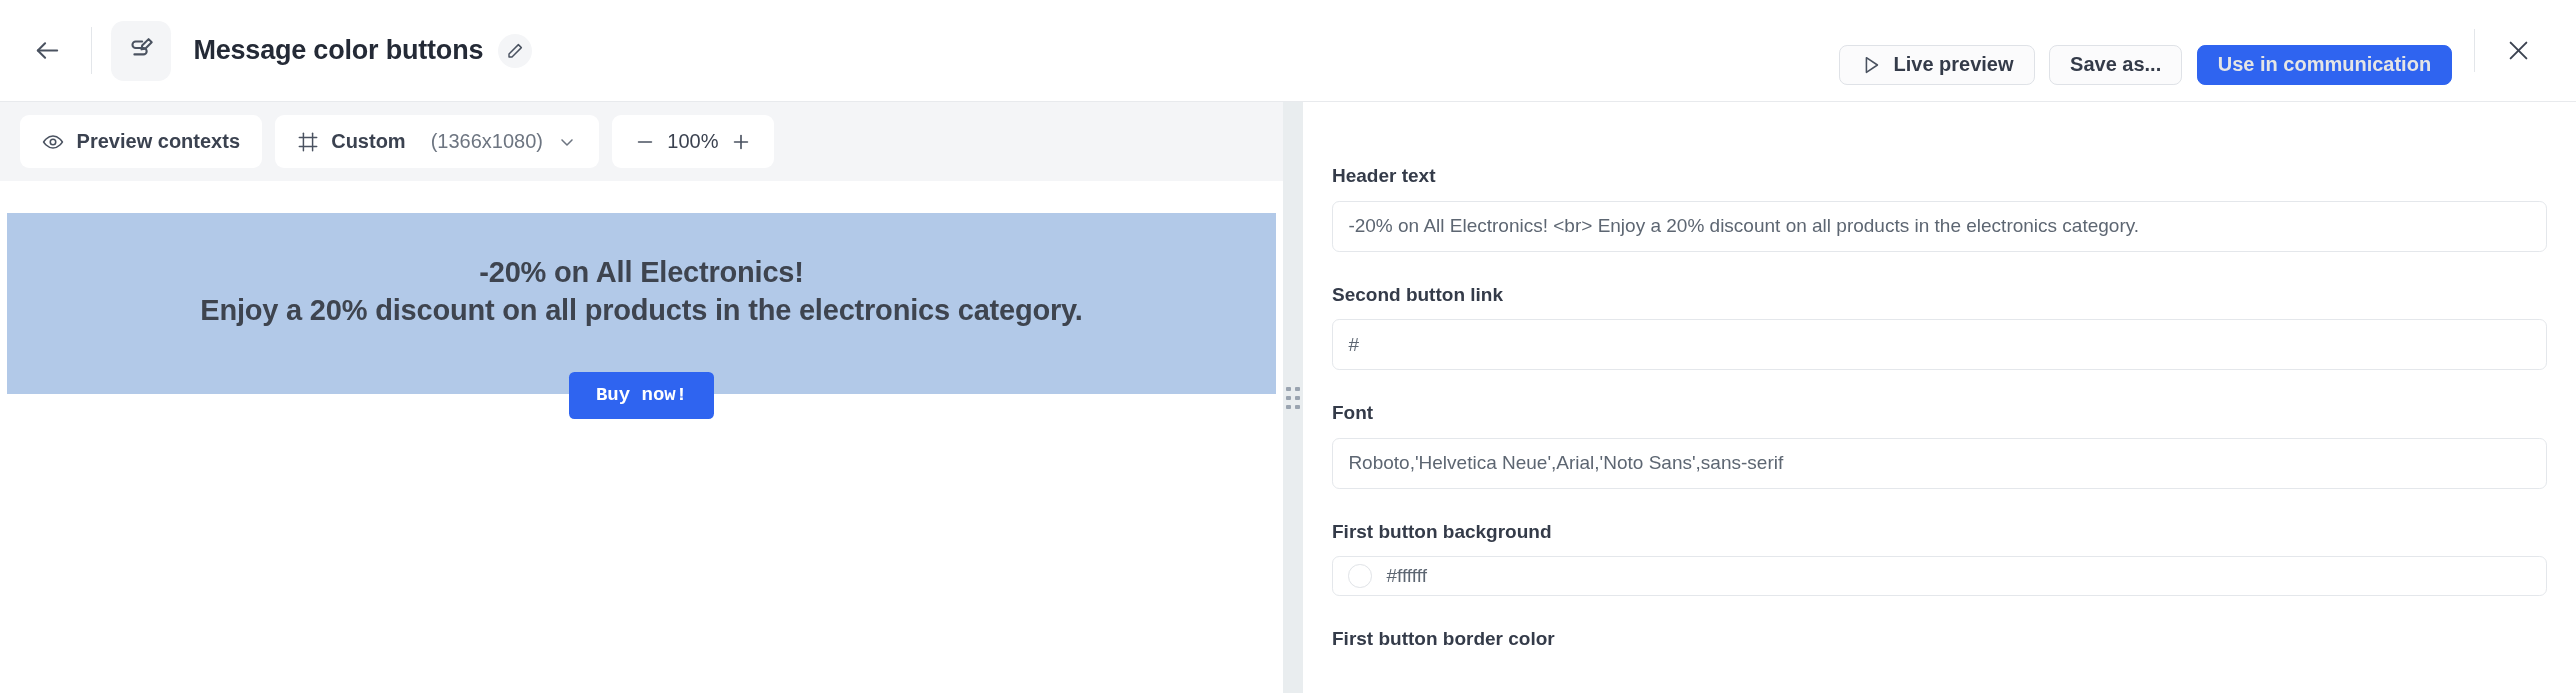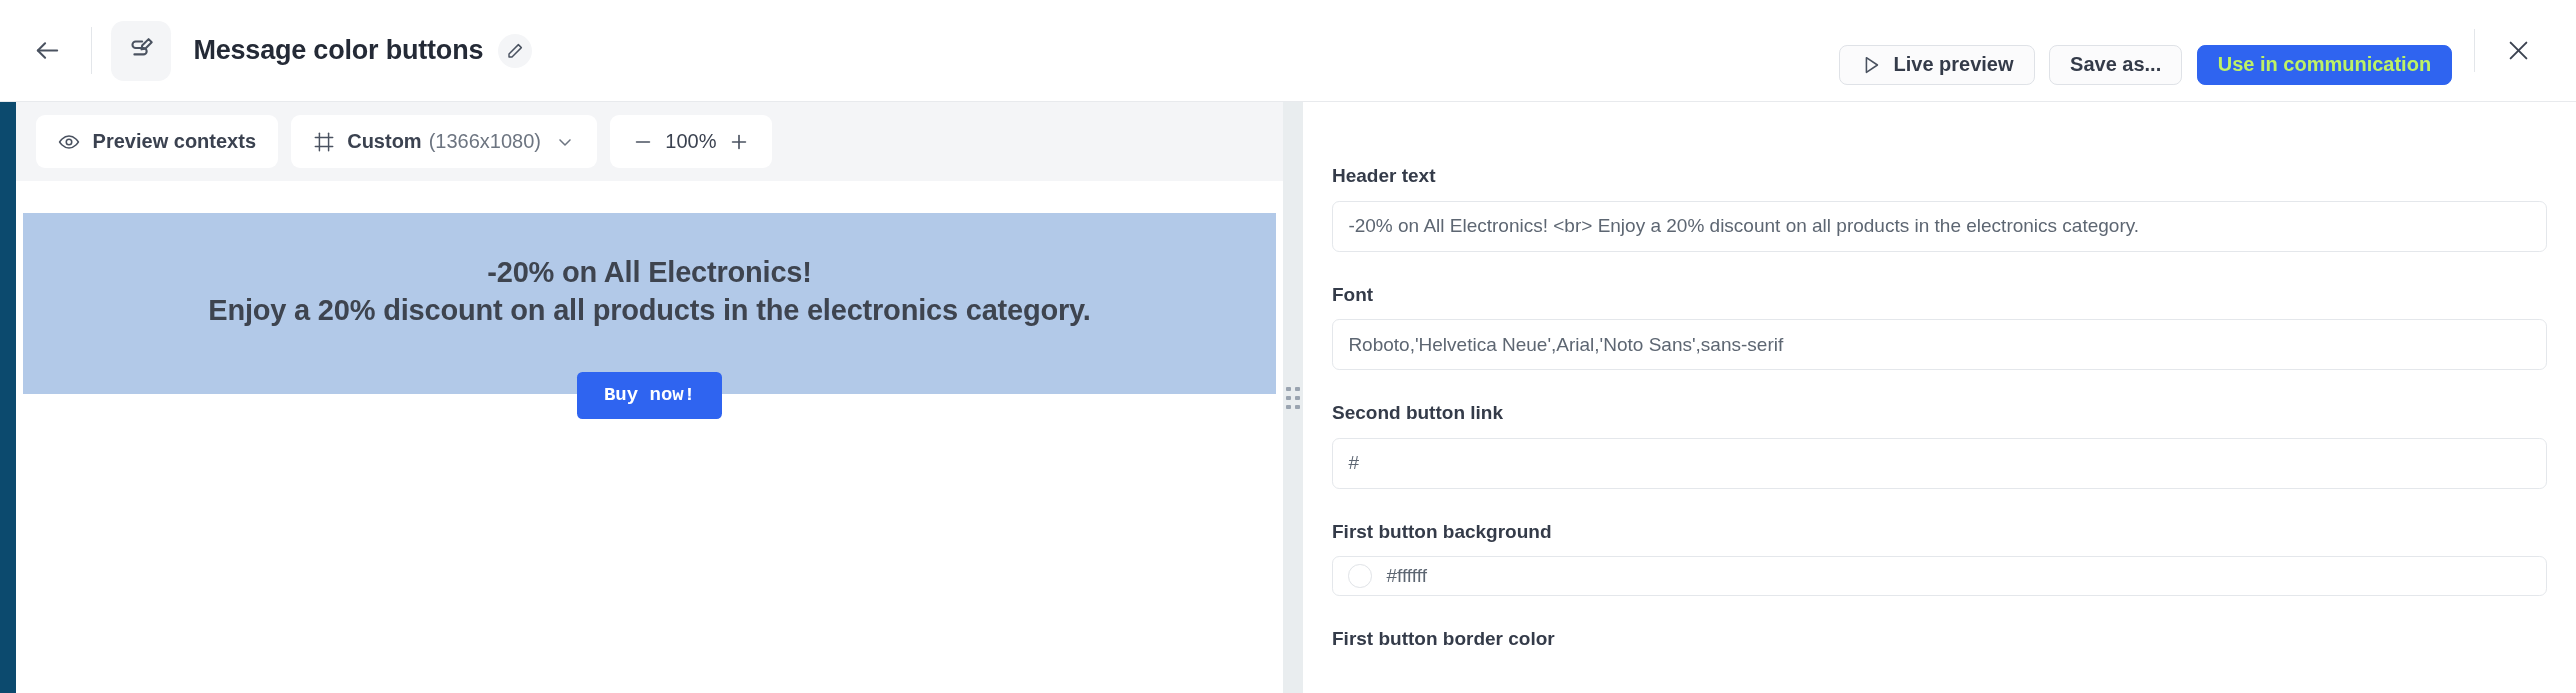--- a/index.html
+++ b/index.html
@@ -74,45 +74,44 @@
     padding: 12px 20px;
     cursor: pointer;
     white-space: nowrap;
     margin-top: 28px;
   }
   .btn + .btn { margin-left: 14.5px; }
   .btn .bicon { margin-right: 11px; display: flex; align-items: center; color: #4a5260; }
   .btn.primary {
     background: #2f64f0;
     border-color: #2f64f0;
-    color: #bef264;
+    color: #e5e5e5;
   }
   .hdr-divider2 {
     width: 0.9px; height: 43px; background: #e3e6ea;
     margin: 0 22px;
   }
   .close-btn {
     width: 43px; height: 43px;
     display: flex; align-items: center; justify-content: center;
     cursor: pointer; color: #3b4250;
   }
 
   
   .body { flex: 1 1 auto; display: flex; min-height: 0; }
 
   
   .preview-pane {
     width: 1283px;
     flex: 0 0 1283px;
-    background: #0c4a6e;
+    background: #f9a8d4;
     display: flex;
     flex-direction: column;
     min-height: 0;
     position: relative;
-    padding-left: 16px;
   }
   .ptoolbar {
     height: 79px;
     flex: 0 0 79px;
     background: #f4f5f7;
     display: flex;
     align-items: center;
     padding: 0 20px;
   }
   .tool {
@@ -123,21 +122,21 @@
     align-items: center;
     padding: 0 22px;
     font-size: 20px;
     font-weight: bold;
     color: #3b4250;
     cursor: pointer;
     white-space: nowrap;
   }
   .tool + .tool { margin-left: 12.6px; }
   .tool .ticon { display: flex; align-items: center; margin-right: 12.6px; color: #4a5260; }
-  .tool .muted { color: #6d7581; font-weight: normal; margin-left: 7px; }
+  .tool .muted { color: #6d7581; font-weight: normal; margin-left: 25px; }
   .tool .chev { margin-left: 14.5px; display: flex; align-items: center; color: #6d7581; }
 
   .zoom-tool { padding: 0 16.3px; }
   .zoom-btn {
     width: 33px; height: 33px;
     display: flex; align-items: center; justify-content: center;
     color: #4a5260; cursor: pointer;
   }
   .zoom-val {
     font-size: 20px; font-weight: normal; color: #3b4250;
@@ -417,27 +416,27 @@
 
 
       <div class="form">
 
         <div class="field">
           <label class="flabel">Header text</label>
           <input class="finput" type="text" value="-20% on All Electronics! &lt;br&gt; Enjoy a 20% discount on all products in the electronics category." style="">
         </div>
 
         <div class="field">
+          <label class="flabel">Second button link</label>
+          <input class="finput" type="text" value="#" style="">
+        </div>
+
+        <div class="field">
           <label class="flabel">Font</label>
           <input class="finput" type="text" value="Roboto,'Helvetica Neue',Arial,'Noto Sans',sans-serif" style="">
-        </div>
-
-        <div class="field">
-          <label class="flabel">Second button link</label>
-          <input class="finput" type="text" value="#" style="">
         </div>
 
         <div class="field">
           <label class="flabel">First button background</label>
           <div class="color-row">
             <span class="swatch" style="background: rgb(255, 255, 255);"></span>
             <input class="color-val" type="text" value="#ffffff" style="">
           </div>
         </div>
 

